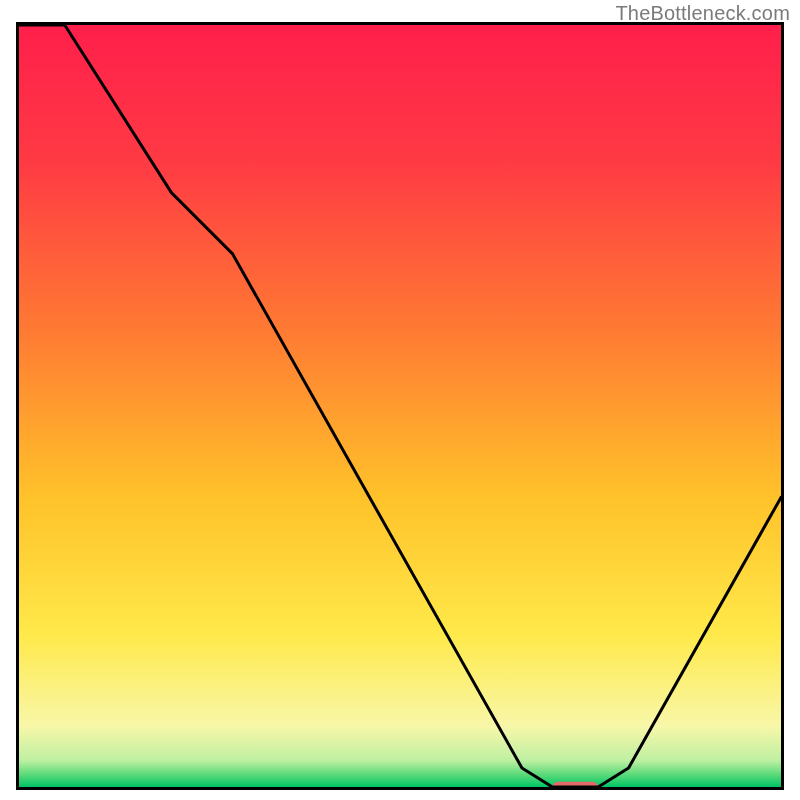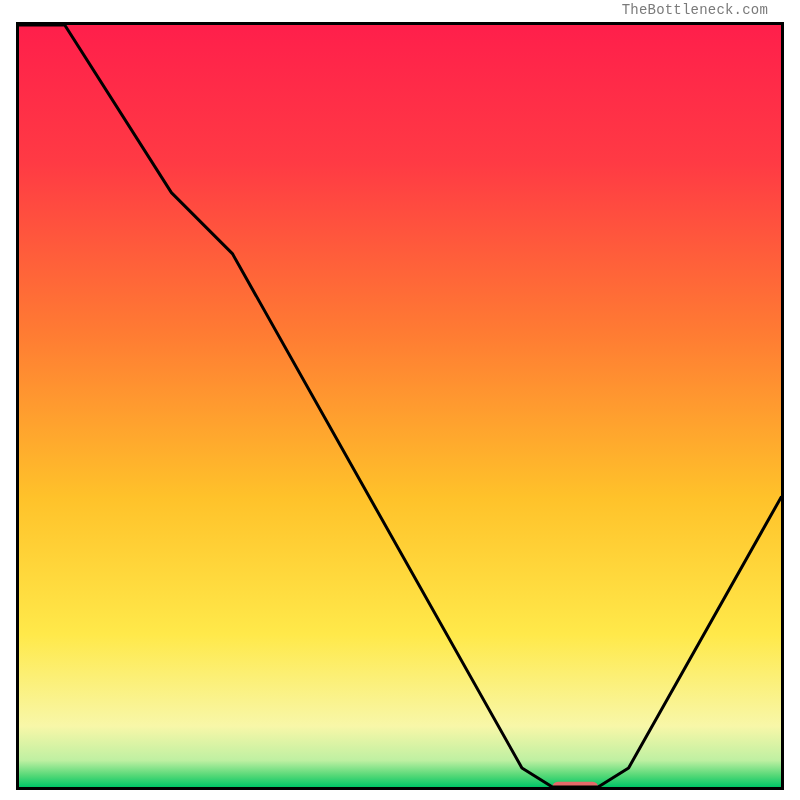--- a/index.html
+++ b/index.html
@@ -27,23 +27,23 @@
     position: absolute;
     left: 0;
     top: 0;
     width: 100%;
     height: 100%;
     display: block;
   }
   .watermark {
     position: absolute;
     top: 2px;
-    right: 32px;
-    font-family: Liberation Mono, monospace;
-    font-size: 14px;
+    right: 10px;
+    font-family: Liberation Sans, sans-serif;
+    font-size: 20px;
     color: #7a7a7a;
     letter-spacing: 0.2px;
   }
 </style>
 </head>
 <body>
 
 <div class="watermark">TheBottleneck.com</div>
 
 <div class="chart-frame">

